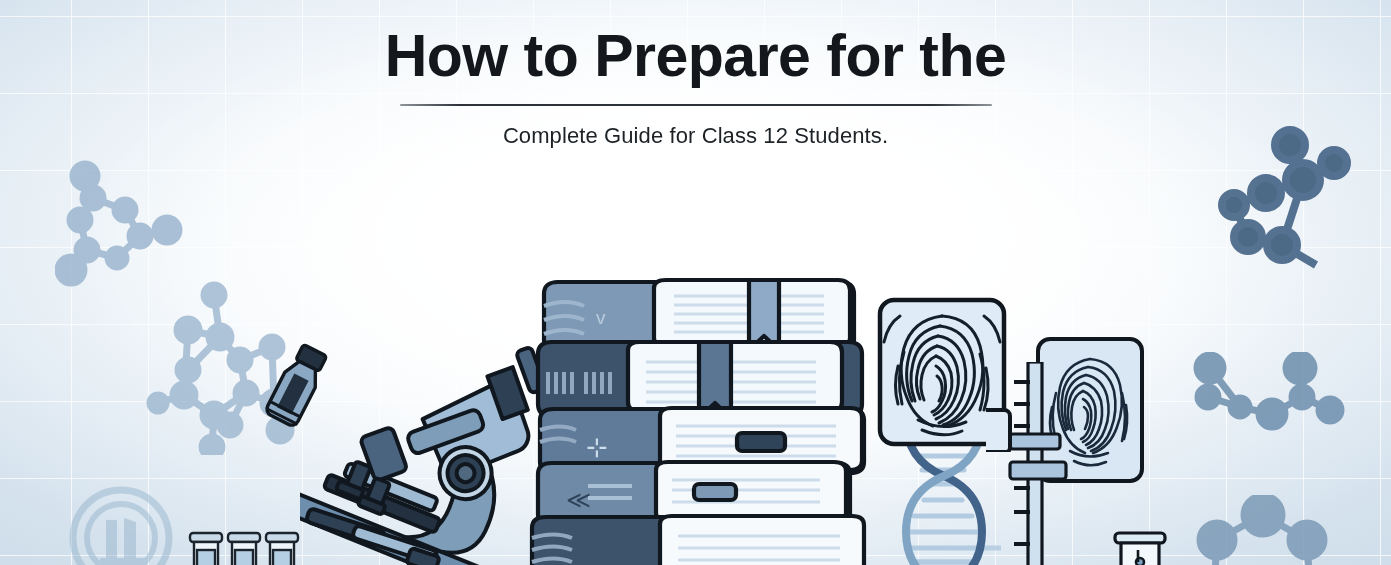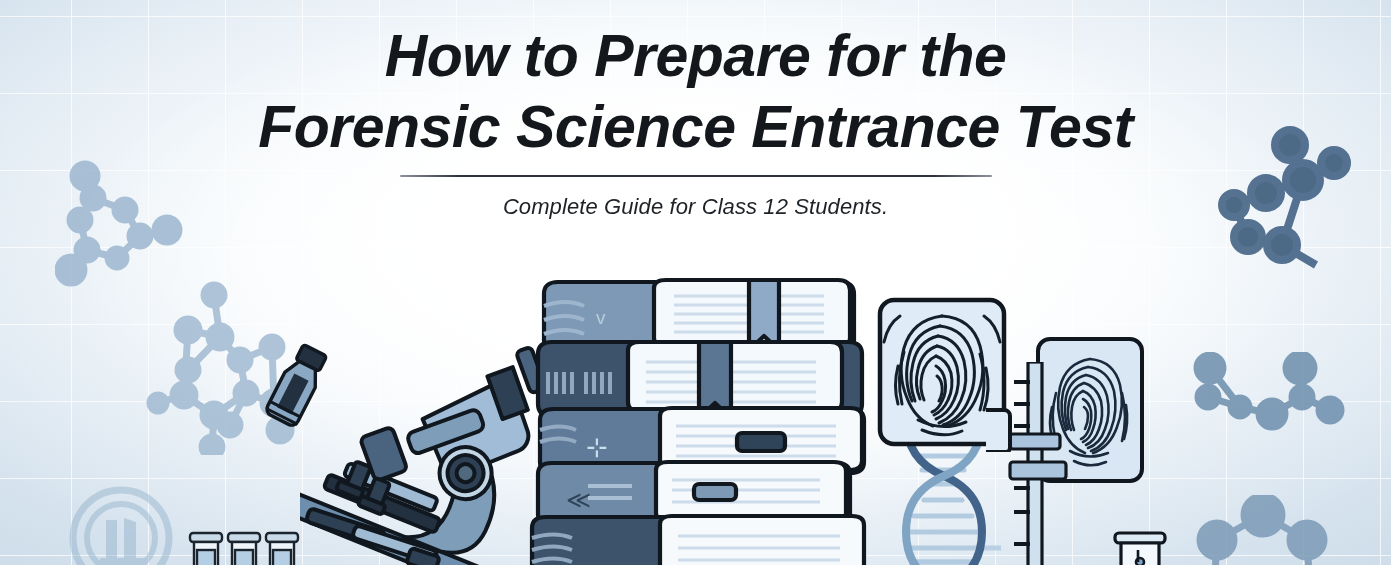--- a/index.html
+++ b/index.html
@@ -28,21 +28,21 @@
   }
   #vignette{
     position:absolute; inset:0;
     background:radial-gradient(ellipse 60% 62% at 50% 45%,
         rgba(255,255,255,.96) 0%, rgba(255,255,255,.80) 40%, rgba(255,255,255,0) 76%);
     pointer-events:none;
   }
   
   #textwrap{
     position:absolute; left:0; top:0; width:100%;
-    text-align:center; z-index:40;font-style:italic;
+    text-align:center; z-index:40;
   }
   .title-line{
     font-weight:bold;
     color:#14181c;
     letter-spacing:-0.5px;
     line-height:1.0;
     text-shadow:0 1px 0 rgba(255,255,255,.6);
   }
   #title1{ font-size:59px; margin-top:27px; }
   #title2{ font-size:59px; margin-top:12px; }
@@ -327,18 +327,17 @@
       <rect x="3" y="3" width="50" height="10" rx="4" fill="#dceaf5"></rect>
       <path d="M9 13 h38 v27 h-38z" fill="#f2f8fc"></path>
       <path d="M26 20 v12 M24 32 a4 4 0 0 0 8 0 a4 4 0 0 0 -8 0z" fill="#7fa4c4" stroke-width="2.6"></path>
     </g>
   </svg>
 
   <div id="vignette"></div>
 
   <div id="textwrap">
     <div class="title-line" id="title1">How to Prepare for the</div>
-    <div class="title-line" id="title2">Forensic Science Entrance Test</div>
     <div id="rule"></div>
     <div id="subtitle">Complete Guide for Class 12 Students.</div>
   </div>
 
 </div>
 
 </body></html>

